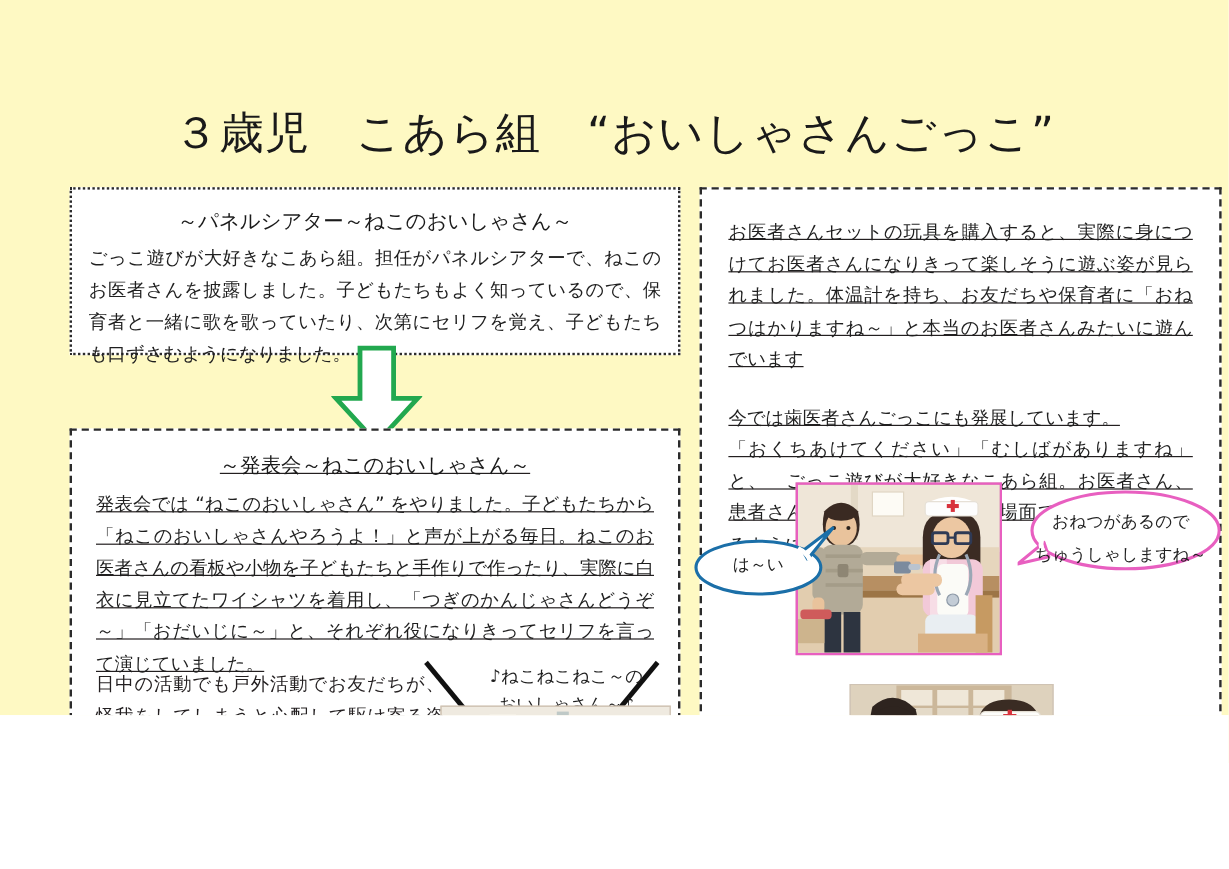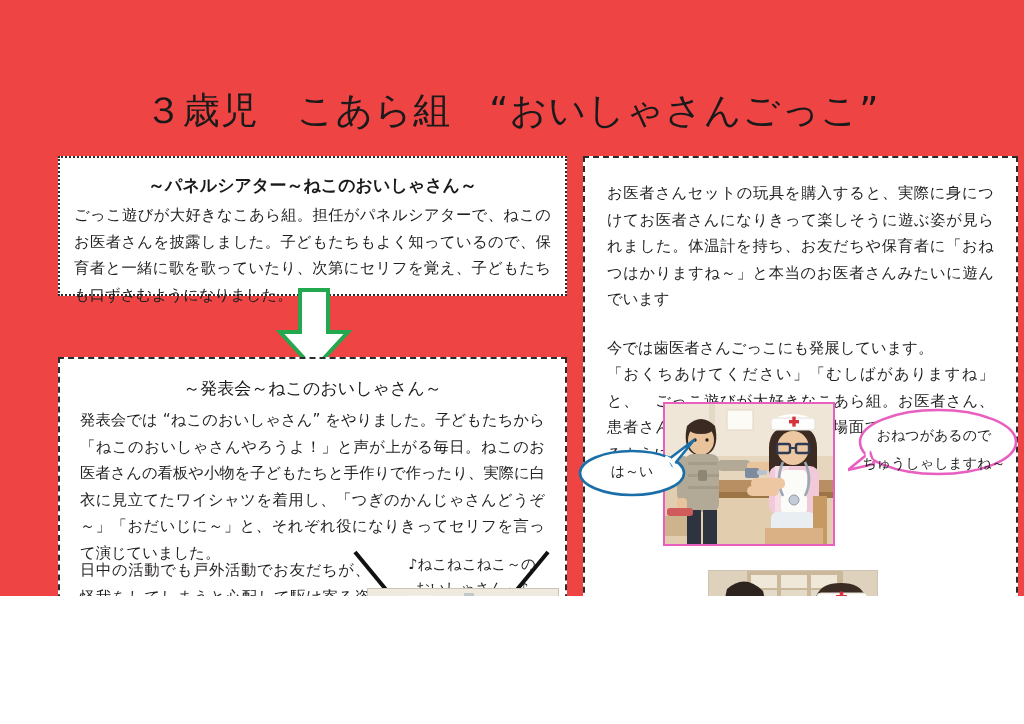--- a/index.html
+++ b/index.html
@@ -9,21 +9,21 @@
   }
   body {
     font-family: "DejaVu Sans", "Liberation Sans", sans-serif;
     color: #231f20;
   }
   #page {
     position: relative;
     width: 1024px;
     height: 596px;
     overflow: hidden;
-    background: #ef4444;
+    background: #fef9c3;
   }
 
   
   #page-title {
     position: absolute;
     left: 0;
     top: 88px;
     width: 1024px;
     text-align: center;
     font-size: 37px;
@@ -34,21 +34,21 @@
     white-space: pre;
   }
 
   
   .panel {
     position: absolute;
     background: #ffffff;
     box-sizing: border-box;
   }
   .panel.dotted { border: 2px dotted #2b2b2b; }
-  .panel.dashed { border: 2px dashed #2b2b2b; }
+  .panel.dashed { border: 2px dashed #2b2b2b; text-decoration: underline; }
 
   .panel-heading {
     text-align: center;
     font-size: 17px;
     line-height: 22px;
     color: #1a1a1a;
     white-space: pre;
   }
   .body-text {
     font-size: 15.3px;
@@ -60,21 +60,20 @@
 
   
   #panel-panel-theater {
     left: 58px;
     top: 156px;
     width: 509px;
     height: 140px;
   }
   #panel-panel-theater .panel-heading {
     margin: 16px 0 6px 0;
-    font-weight: bold;
   }
   #panel-panel-theater .body-text {
     margin: 0 14px 0 14px;
   }
 
   #panel-recital {
     left: 58px;
     top: 357px;
     width: 509px;
     height: 352px;

